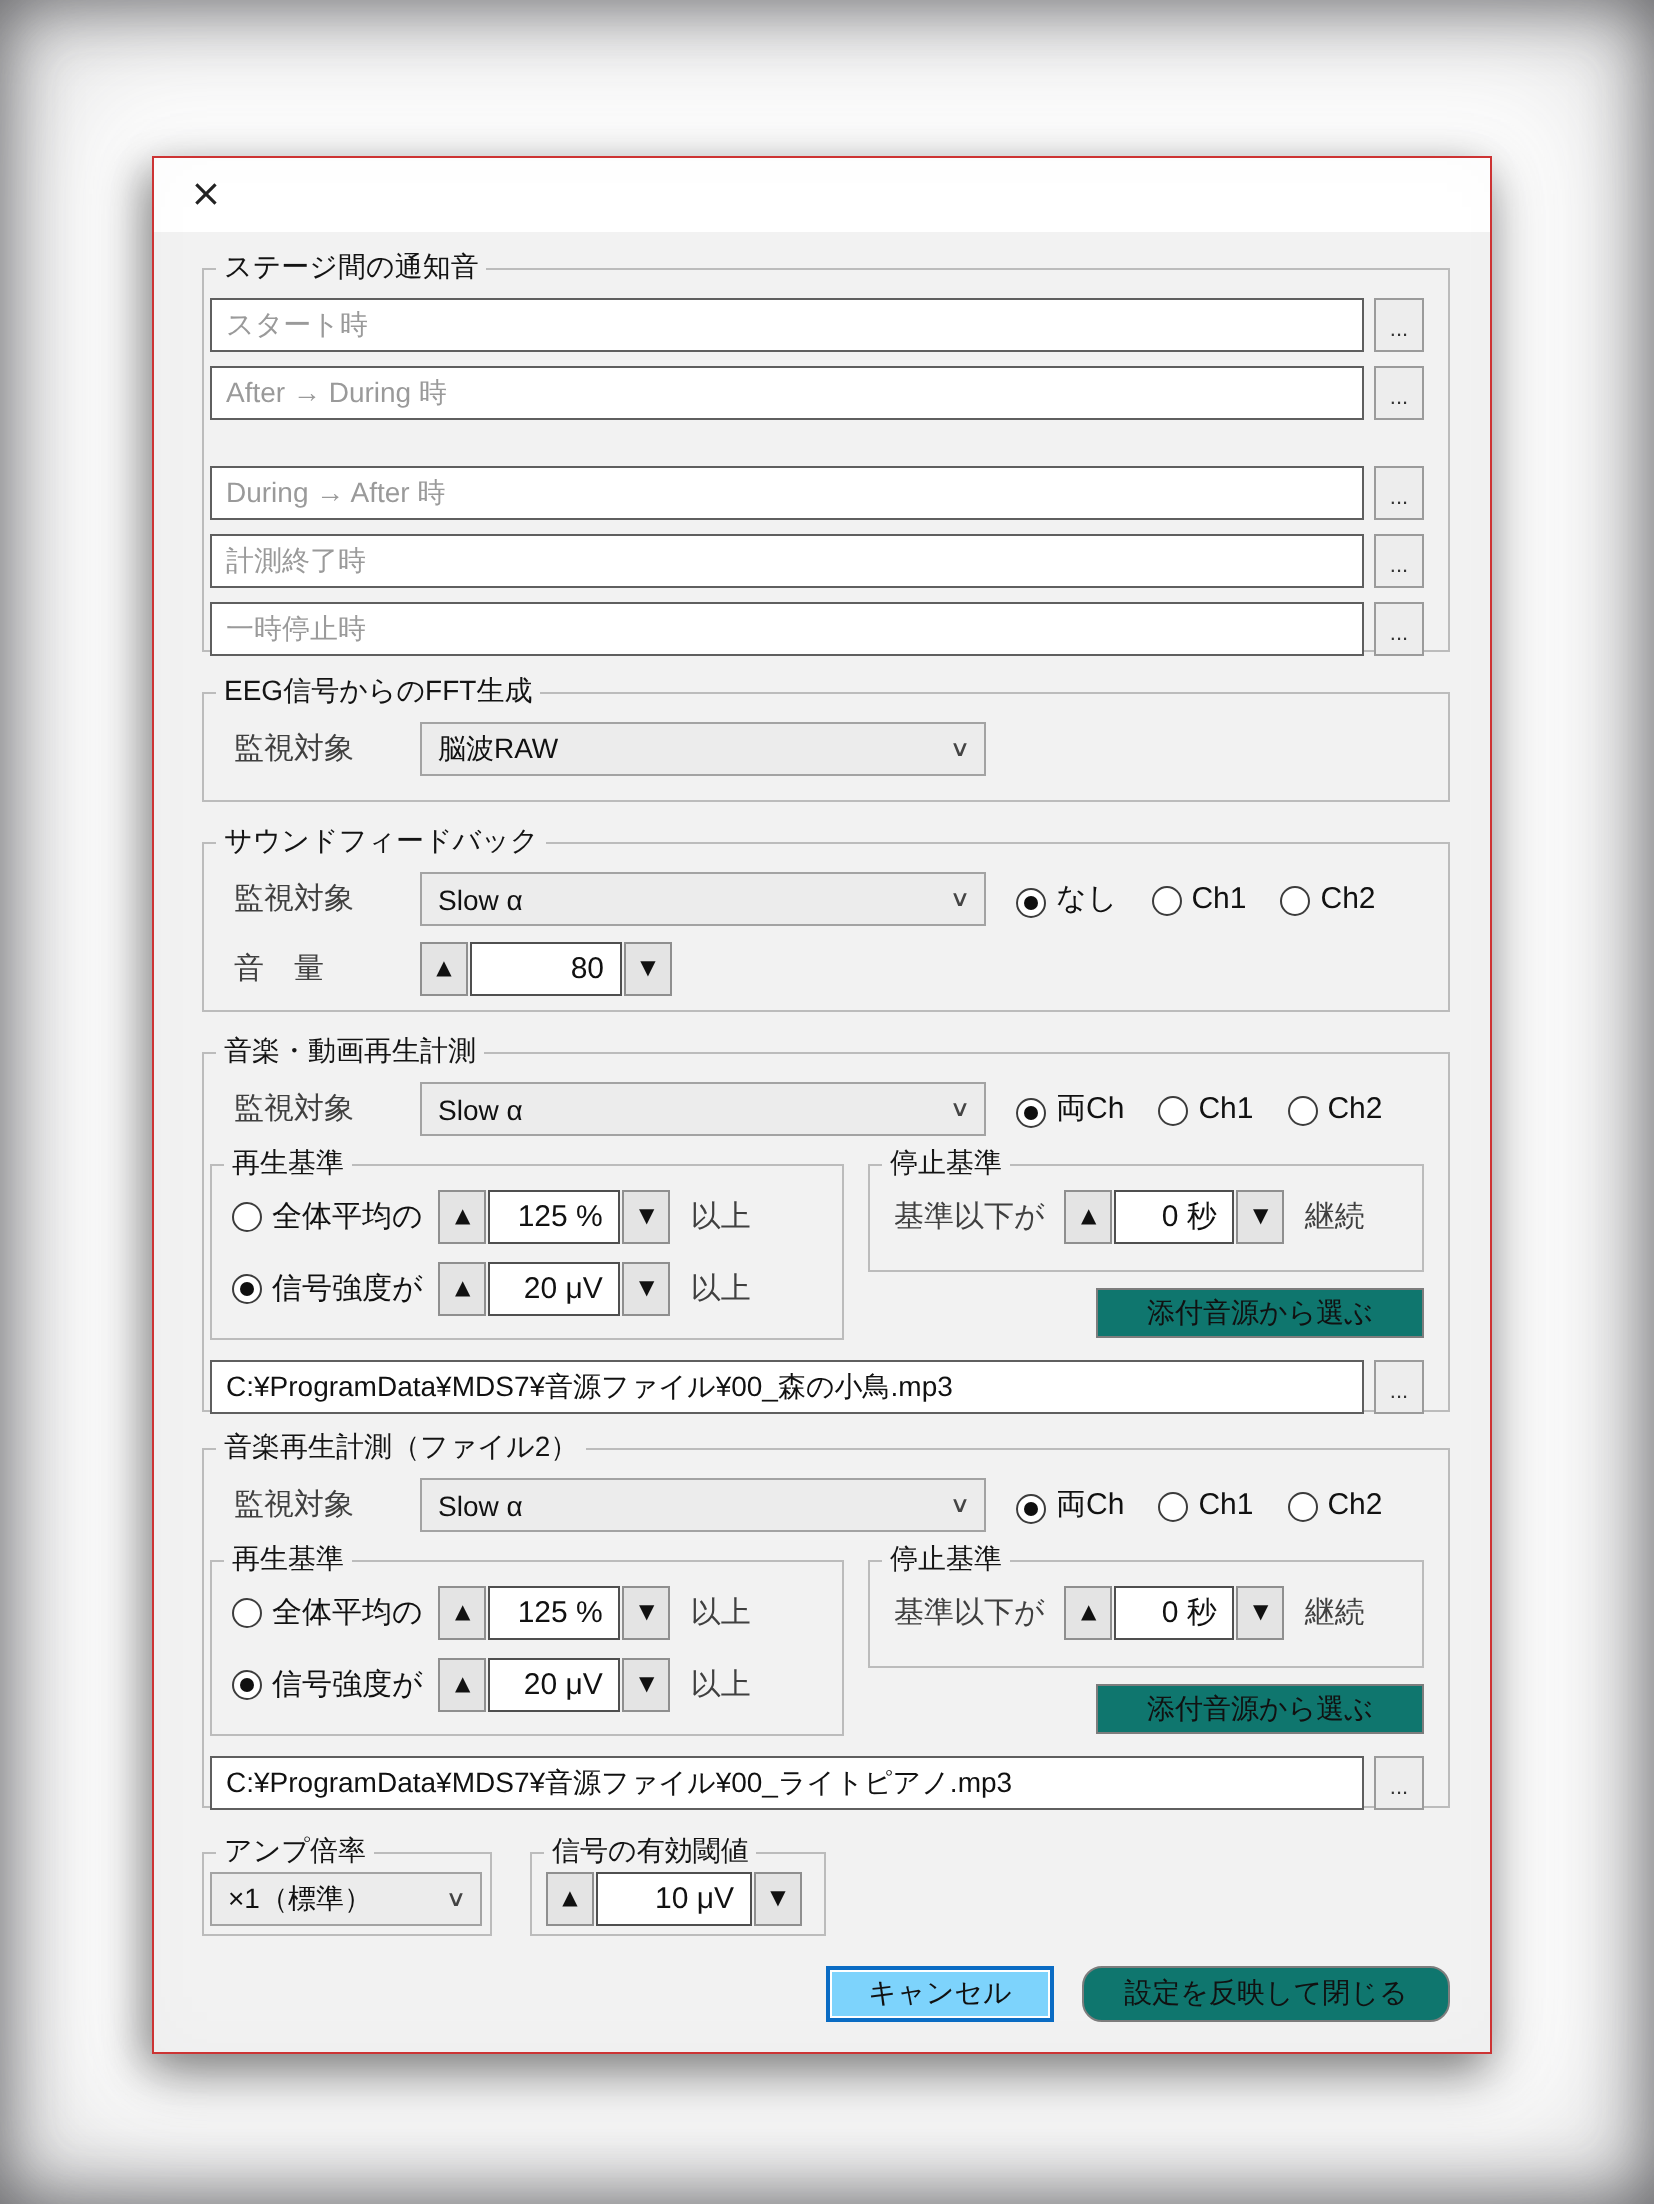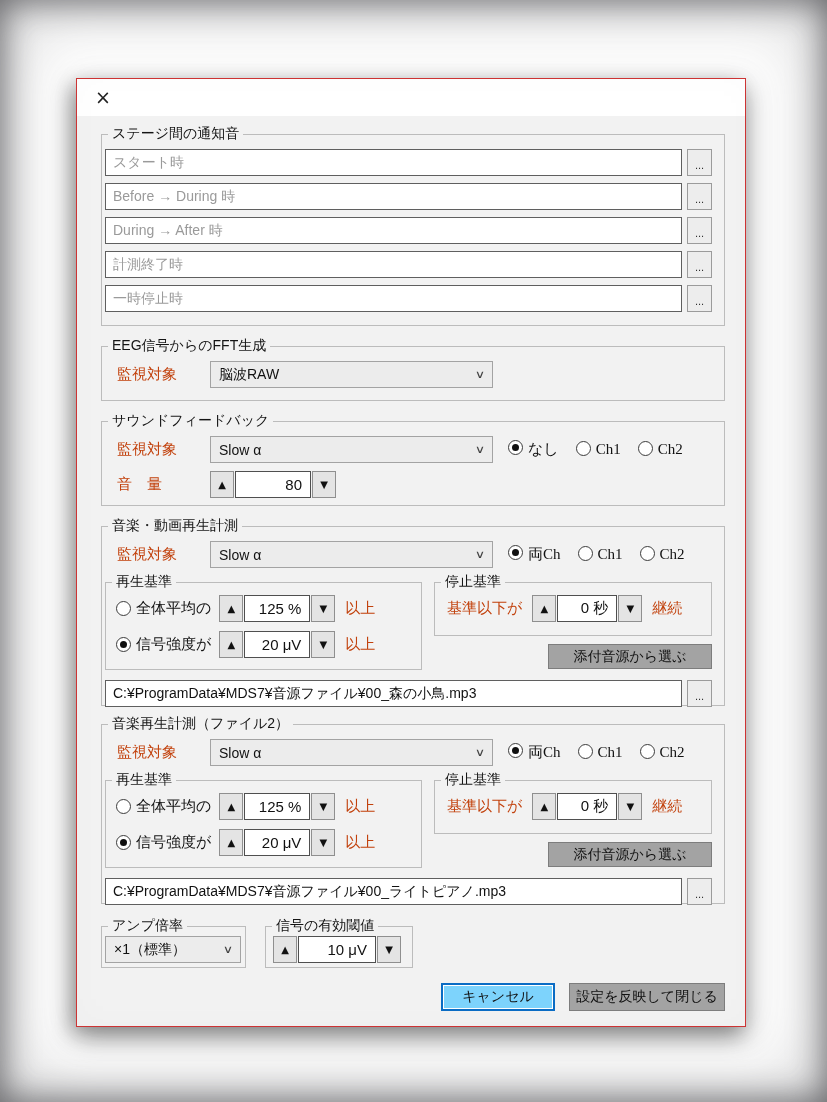--- a/index.html
+++ b/index.html
@@ -44,32 +44,32 @@
     display:flex;align-items:center;padding:11px 7px;font-size:14px;flex:1;
   }
   .placeholder{color:#9a9a9a;}
   .browse-btn{
     width:25px;height:27px;box-sizing:border-box;margin-left:5px;
     background:#ededed;border:1px solid #9b9b9b;color:#333;
     font-size:11px;display:flex;align-items:flex-end;justify-content:center;
     padding-bottom:4px;cursor:pointer;
   }
   
-  .label{font-size:15px;color:#c2410c;white-space:nowrap;}
+  .label{font-size:15px;color:#404040;white-space:nowrap;}
   .mon-label{width:93px;margin-left:12px;}
   .combo{
     width:283px;height:27px;box-sizing:border-box;background:#ececec;
     border:1px solid #a3a3a3;display:flex;align-items:center;
     padding:0 8px;font-size:14px;cursor:pointer;
   }
   .combo .combo-value{flex:1;}
   .combo .chev{font-size:11px;color:#444;transform:scaleX(1.3);}
   
   .radio-group{display:flex;align-items:center;margin-left:15px;gap:17px;}
-  .radio-item{display:flex;align-items:flex-start;gap:5px;cursor:pointer;font-family:Liberation Serif, serif;}
+  .radio-item{display:flex;align-items:flex-end;gap:5px;cursor:pointer;}
   .radio{
     width:15px;height:15px;border:1px solid #3c3c3c;border-radius:50%;
     background:#fff;box-sizing:border-box;position:relative;flex:none;
   }
   .radio.checked::after{
     content:"";position:absolute;left:3px;top:3px;width:7px;height:7px;
     border-radius:50%;background:#101010;
   }
   .radio-label{font-size:15px;}
   
@@ -79,21 +79,21 @@
     border:1px solid #8f8f8f;color:#111;font-size:10px;line-height:25px;
     text-align:center;cursor:pointer;flex:none;font-family:"DejaVu Sans",sans-serif;
   }
   .spin-field{
     background:#fff;border:1px solid #4f4f4f;border-left:none;border-right:none;
     box-sizing:border-box;display:flex;align-items:center;justify-content:flex-end;
     padding:0 8px;font-size:15px;margin:0 1px;border:1px solid #4f4f4f;
   }
   
   .btn{
-    background:#a3a3a3;border:1px solid #7d7d7d;font-size:14px;color:#111;
+    background:#0f766e;border:1px solid #7d7d7d;font-size:14px;color:#111;
     display:flex;align-items:center;justify-content:center;cursor:pointer;
     box-sizing:border-box;font-family:inherit;
   }
   .btn.cancel{
     border:2px solid #0a6cc4;background:#7dd3fc;box-shadow:inset 0 0 0 1px #fff;
   }
   .subgroup{position:relative;border:1px solid #bcbcbc;box-sizing:border-box;}
   .footer{display:flex;justify-content:flex-end;gap:14px;margin:15px 20px 0 24px;}
 </style>
 </head>
@@ -111,25 +111,25 @@
     <div class="group mt18" style="height:192px;padding:14px 12px 0 3px;">
       <span class="group-title">ステージ間の通知音</span>
       <div class="row">
         <div class="tfield">
             <span class="placeholder">スタート時</span>
           </div>
         <div class="browse-btn">...</div>
       </div>
       <div class="row" style="margin-top:7px;">
         <div class="tfield">
-            <span class="placeholder">Before → During 時</span>
-          </div>
-        <div class="browse-btn">...</div>
-      </div>
-      <div class="row" style="margin-top:7px;">
+            <span class="placeholder">After → During 時</span>
+          </div>
+        <div class="browse-btn">...</div>
+      </div>
+      <div class="row" style="margin-top:23px;">
         <div class="tfield">
             <span class="placeholder">During → After 時</span>
           </div>
         <div class="browse-btn">...</div>
       </div>
       <div class="row" style="margin-top:7px;">
         <div class="tfield">
             <span class="placeholder">計測終了時</span>
           </div>
         <div class="browse-btn">...</div>
@@ -342,17 +342,17 @@
           <span class="spin-btn">▲</span>
           <span class="spin-field" style="width:78px;">10 μV</span>
           <span class="spin-btn">▼</span>
         </span>
       </div>
       <div style="flex:1;"></div>
     </div>
 
     <div class="footer">
       <div class="btn cancel" style="width:114px;height:28px;">キャンセル</div>
-      <div class="btn" style="width:156px;height:28px;">設定を反映して閉じる</div>
+      <div class="btn" style="width:184px;height:28px;border-radius:10px;">設定を反映して閉じる</div>
     </div>
 
   </div>
 </div>
 
 </body></html>

